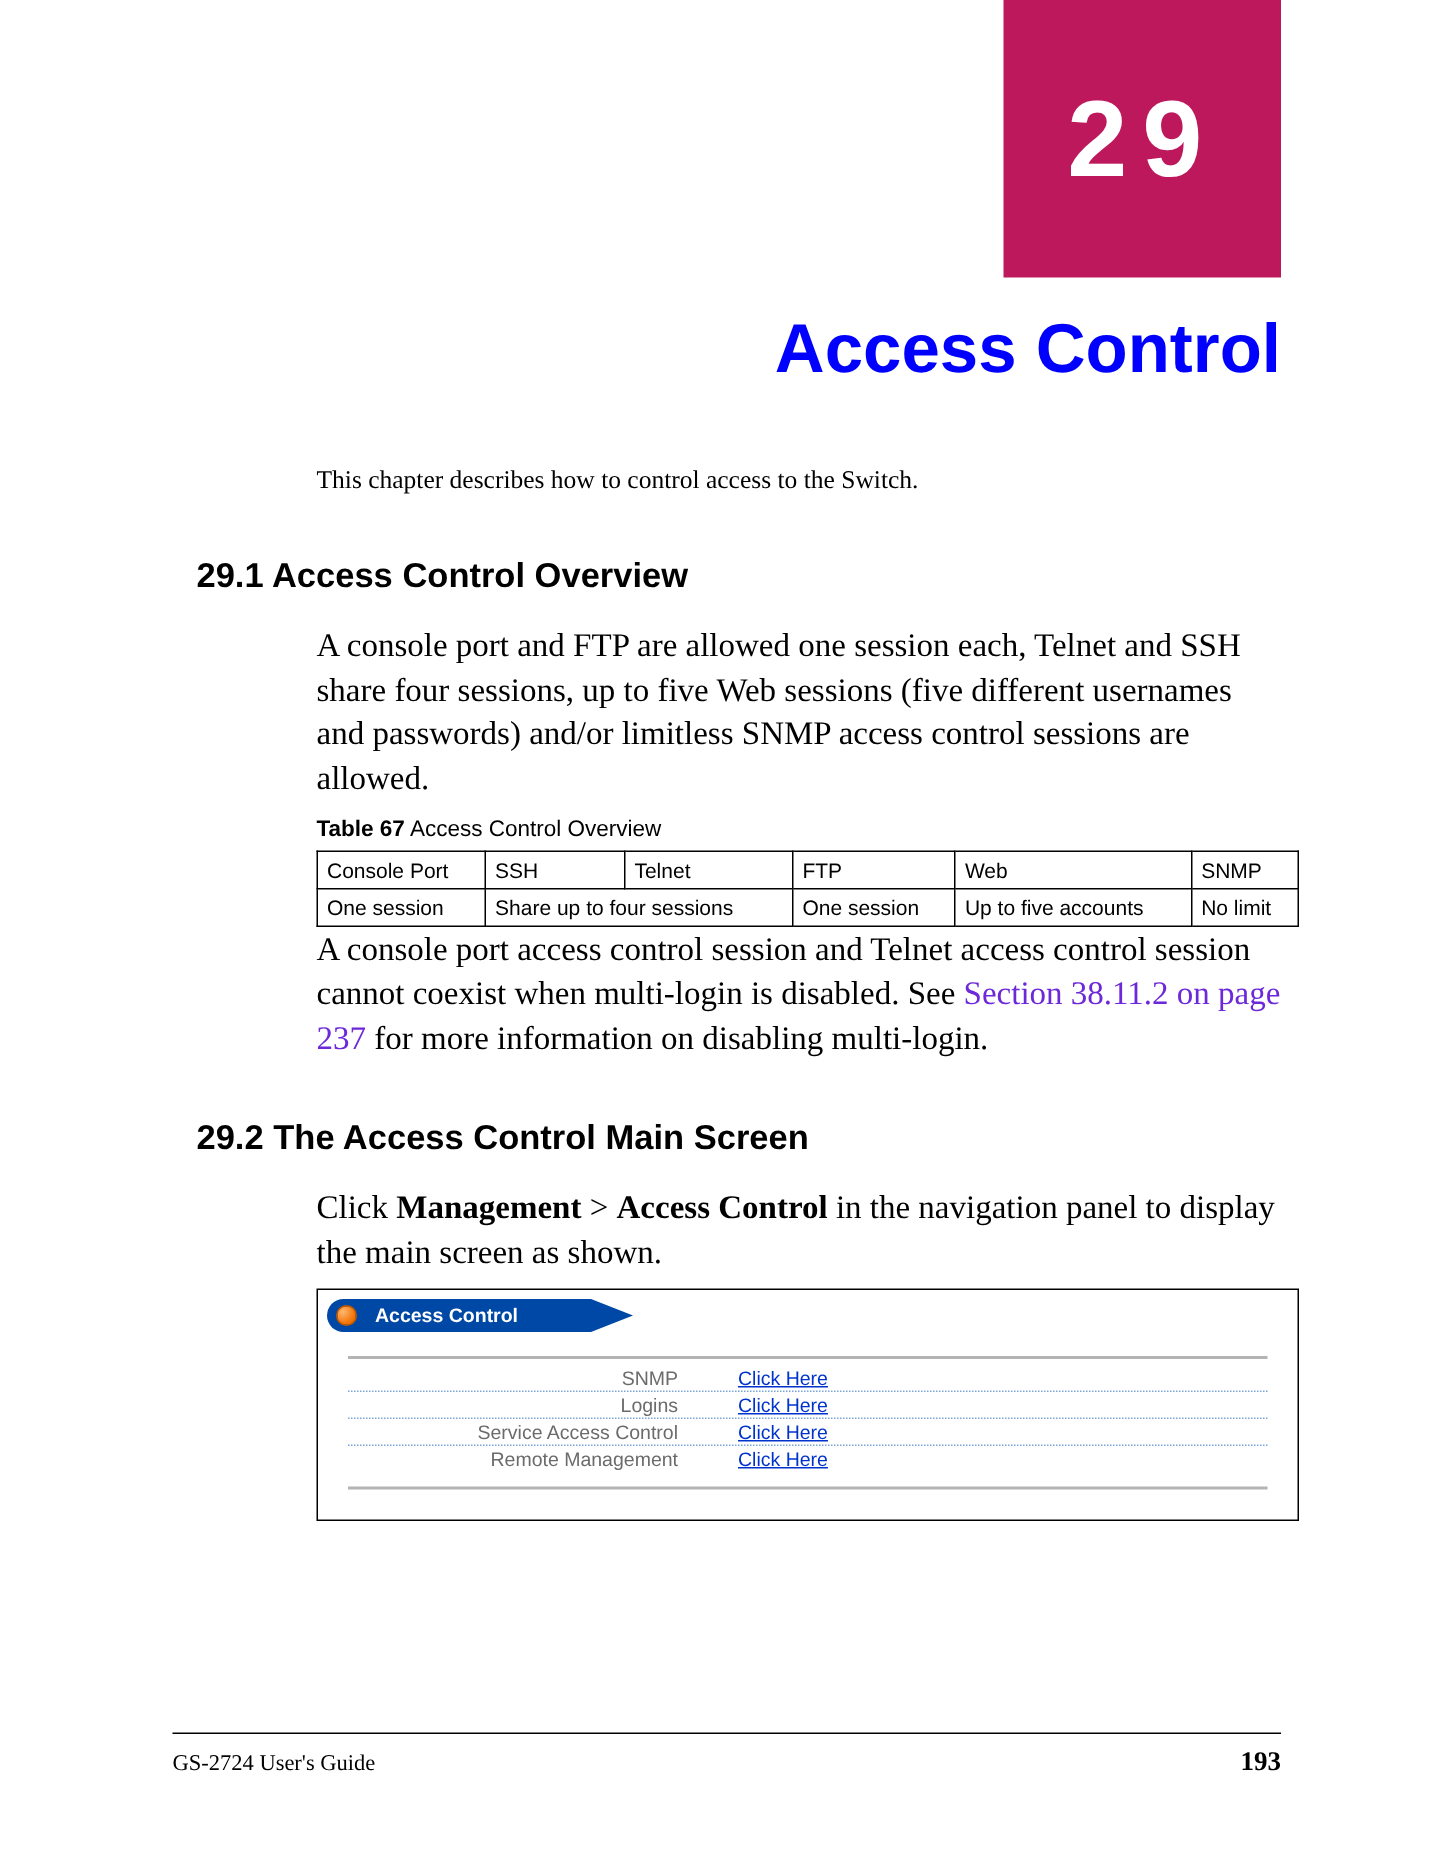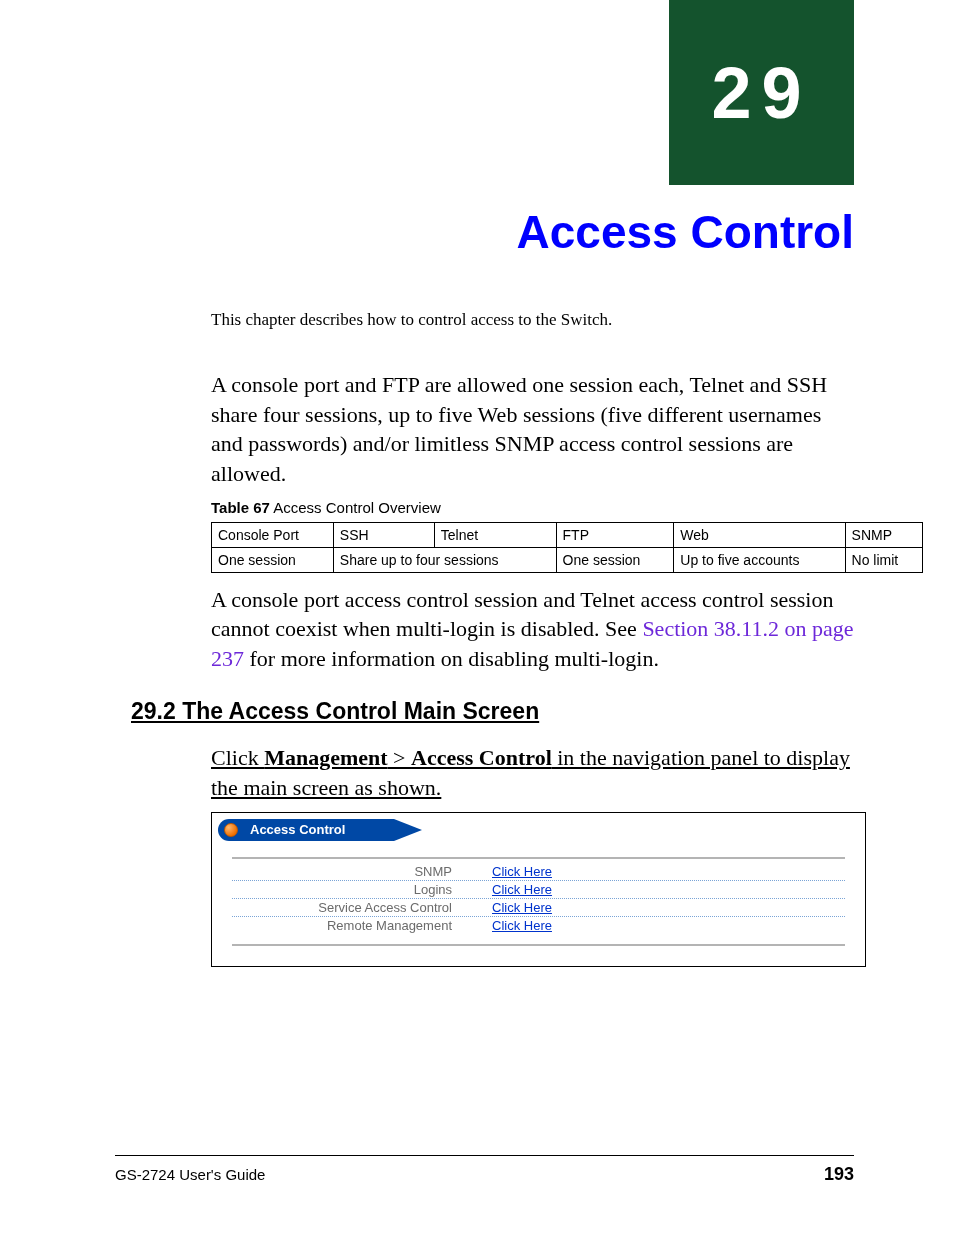--- a/index.html
+++ b/index.html
@@ -20,21 +20,21 @@
       width: 100%;
       height: 100%;
       position: relative;
     }
     .chapter-badge {
       position: absolute;
       top: 0;
       right: 100px;
       width: 185px;
       height: 185px;
-      background: #14532d;
+      background: #be185d;
       display: flex;
       align-items: center;
       justify-content: center;
     }
     .chapter-number {
       color: #ffffff;
       font-family: Arial, Helvetica, sans-serif;
       font-weight: bold;
       font-size: 72px;
       letter-spacing: 10px;
@@ -90,36 +90,35 @@
       margin-top: 8px;
     }
     .table-caption .bold {
       font-weight: bold;
     }
     table.data-table {
       margin-left: 80px;
       border-collapse: collapse;
       font-family: Arial, Helvetica, sans-serif;
       font-size: 14px;
-      width: 712px;
-      margin-bottom: 12px;
+      width: 655px;
+      margin-bottom: 0;
     }
     table.data-table td, table.data-table th {
       border: 1px solid #000;
       padding: 4px 6px;
       text-align: left;
       font-weight: normal;
       vertical-align: top;
     }
     .link {
       color: #6d28d9;
     }
     .section-2 {
-      margin-top: 24px;
-      text-decoration: underline;
+      margin-top: 38px;
     }
     .nav-bold {
       font-weight: bold;
       text-align: right;
     }
     .figure-caption {
       margin-left: 80px;
       font-family: Arial, Helvetica, sans-serif;
       font-size: 15px;
       margin-top: 16px;
@@ -225,21 +224,21 @@
     .footer {
       position: absolute;
       bottom: 50px;
       left: 115px;
       right: 100px;
       border-top: 1px solid #000;
       padding-top: 8px;
       display: flex;
       justify-content: space-between;
       align-items: baseline;
-      font-family: Liberation Sans, sans-serif;
+      font-family: Liberation Serif, serif;
     }
     .footer-left {
       font-size: 15px;
     }
     .footer-right {
       font-size: 18px;
       font-weight: bold;
     }
   </style>
 </head>
@@ -249,20 +248,21 @@
   <div class="chapter-badge">
     <span class="chapter-number">29</span>
   </div>
   <div class="chapter-label">CHAPTER  29</div>
 
   <h1 class="chapter-title">Access Control</h1>
 
   <div class="content">
     <p class="intro">This chapter describes how to control access to the Switch.</p>
 
+    <h2 class="section-heading">29.1  Access Control Overview</h2>
     <p class="body-text">A console port and FTP are allowed one session each, Telnet and SSH share four sessions, up to five Web sessions (five different usernames and passwords) and/or limitless SNMP access control sessions are allowed.</p>
 
     <div class="table-caption">
       <span class="bold">Table 67</span><span>   Access Control Overview</span>
     </div>
 
     <table class="data-table">
       <tbody>
           <tr>
         <th>Console Port</th>

